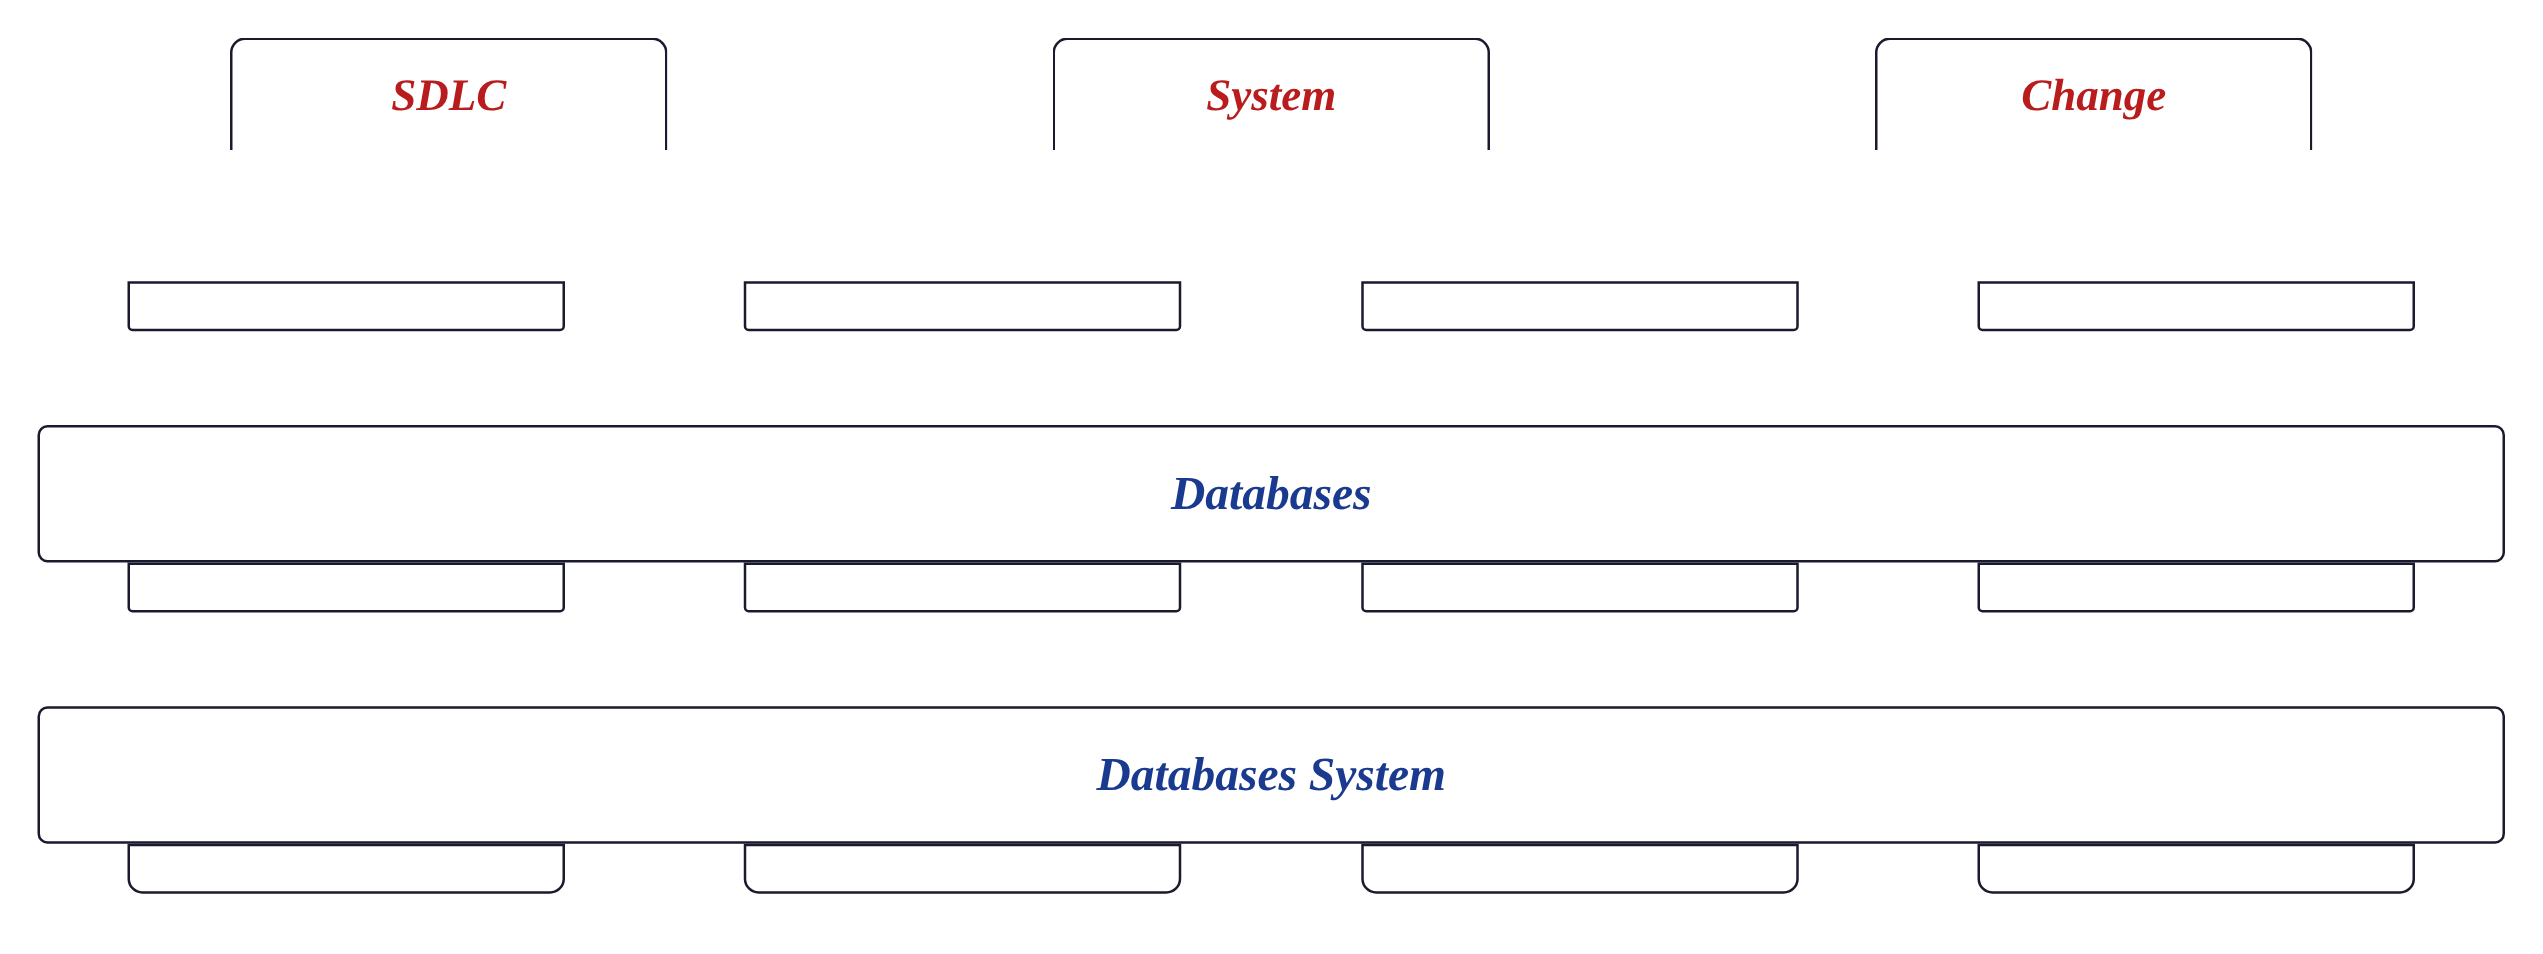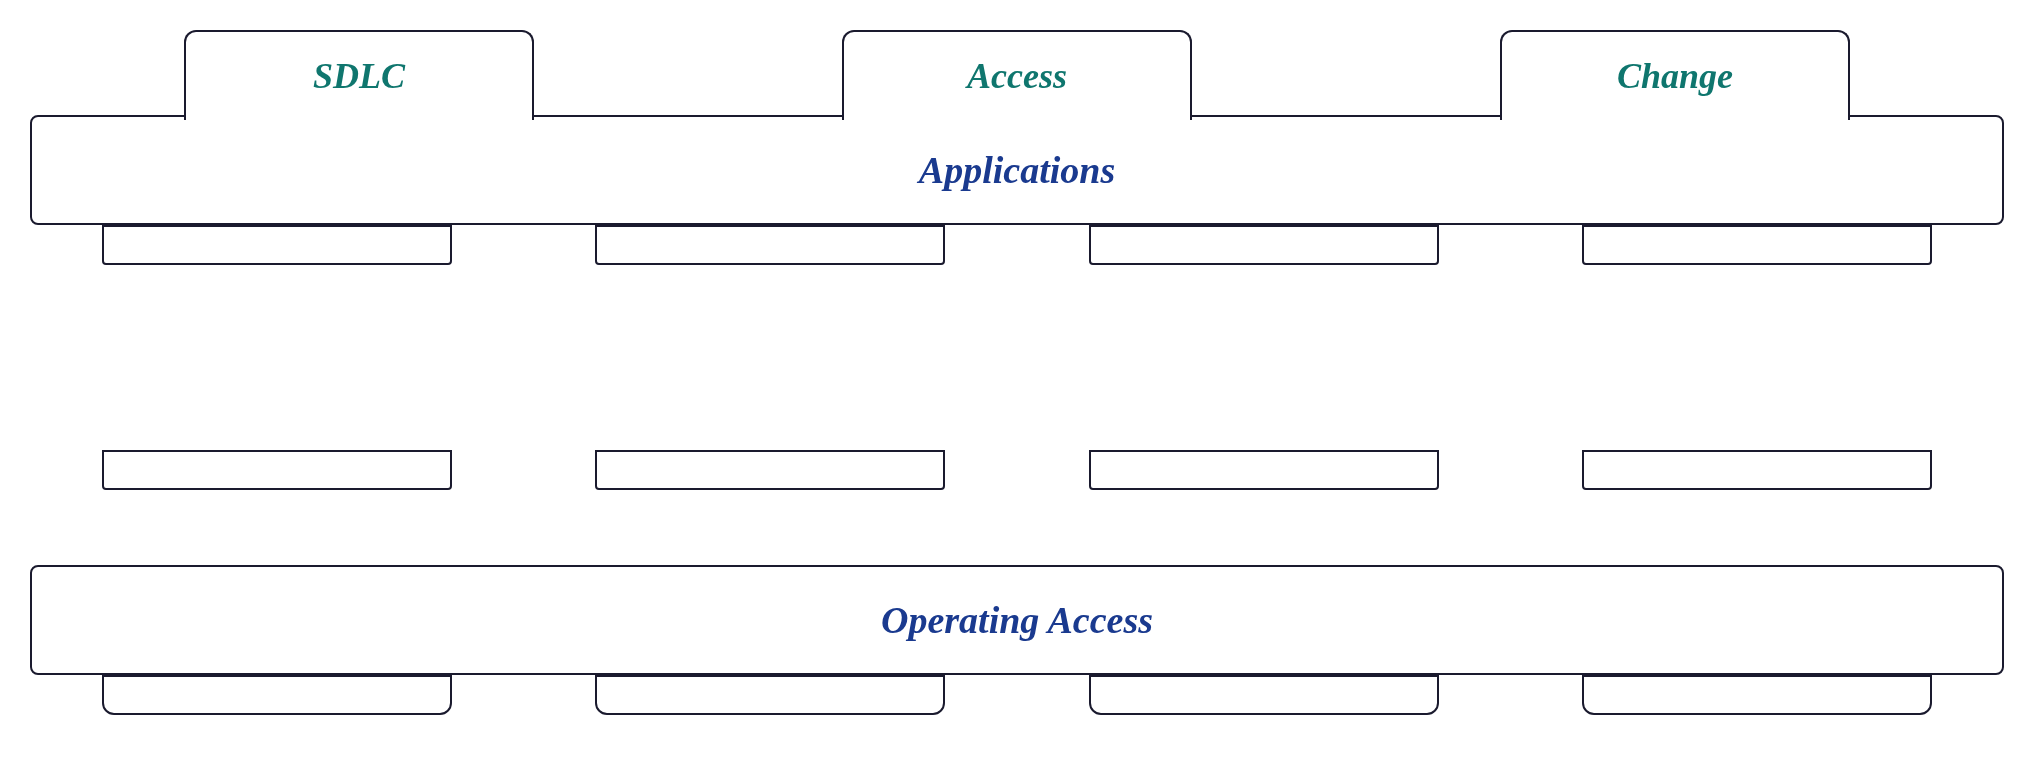--- a/index.html
+++ b/index.html
@@ -45,21 +45,21 @@
       display: flex;
       align-items: center;
       justify-content: center;
       background: #ffffff;
       position: relative;
     }
 
     .tab-box span {
       font-style: italic;
       font-size: 36px;
-      color: #0f766e;
+      color: #b91c1c;
       font-family: 'Comic Sans MS', 'Chalkboard SE', cursive;
       font-weight: bold;
     }
 
     
     .band {
       position: absolute;
       left: 30px;
       right: 30px;
       border: 2.5px solid #1a1a2e;
@@ -144,48 +144,48 @@
 </head>
 <body>
 
 <div class="diagram-container">
 
   <div class="tabs-row">
     <div class="tab-box">
       <span>SDLC</span>
     </div>
     <div class="tab-box">
-      <span>Access</span>
+      <span>System</span>
     </div>
     <div class="tab-box">
       <span>Change</span>
     </div>
   </div>
 
-  <div class="band band-applications">
-    <span>Applications</span>
-  </div>
 
   <div class="divider-row divider-row-1">
     <div class="divider-cell"></div>
     <div class="divider-cell"></div>
     <div class="divider-cell"></div>
     <div class="divider-cell"></div>
   </div>
 
+  <div class="band band-databases">
+    <span>Databases</span>
+  </div>
 
   <div class="divider-row divider-row-2">
     <div class="divider-cell"></div>
     <div class="divider-cell"></div>
     <div class="divider-cell"></div>
     <div class="divider-cell"></div>
   </div>
 
   <div class="band band-os">
-    <span>Operating Access</span>
+    <span>Databases System</span>
   </div>
 
   <div class="divider-row bottom-cells-row">
     <div class="divider-cell bottom-cell"></div>
     <div class="divider-cell bottom-cell"></div>
     <div class="divider-cell bottom-cell"></div>
     <div class="divider-cell bottom-cell"></div>
   </div>
 
 </div>

